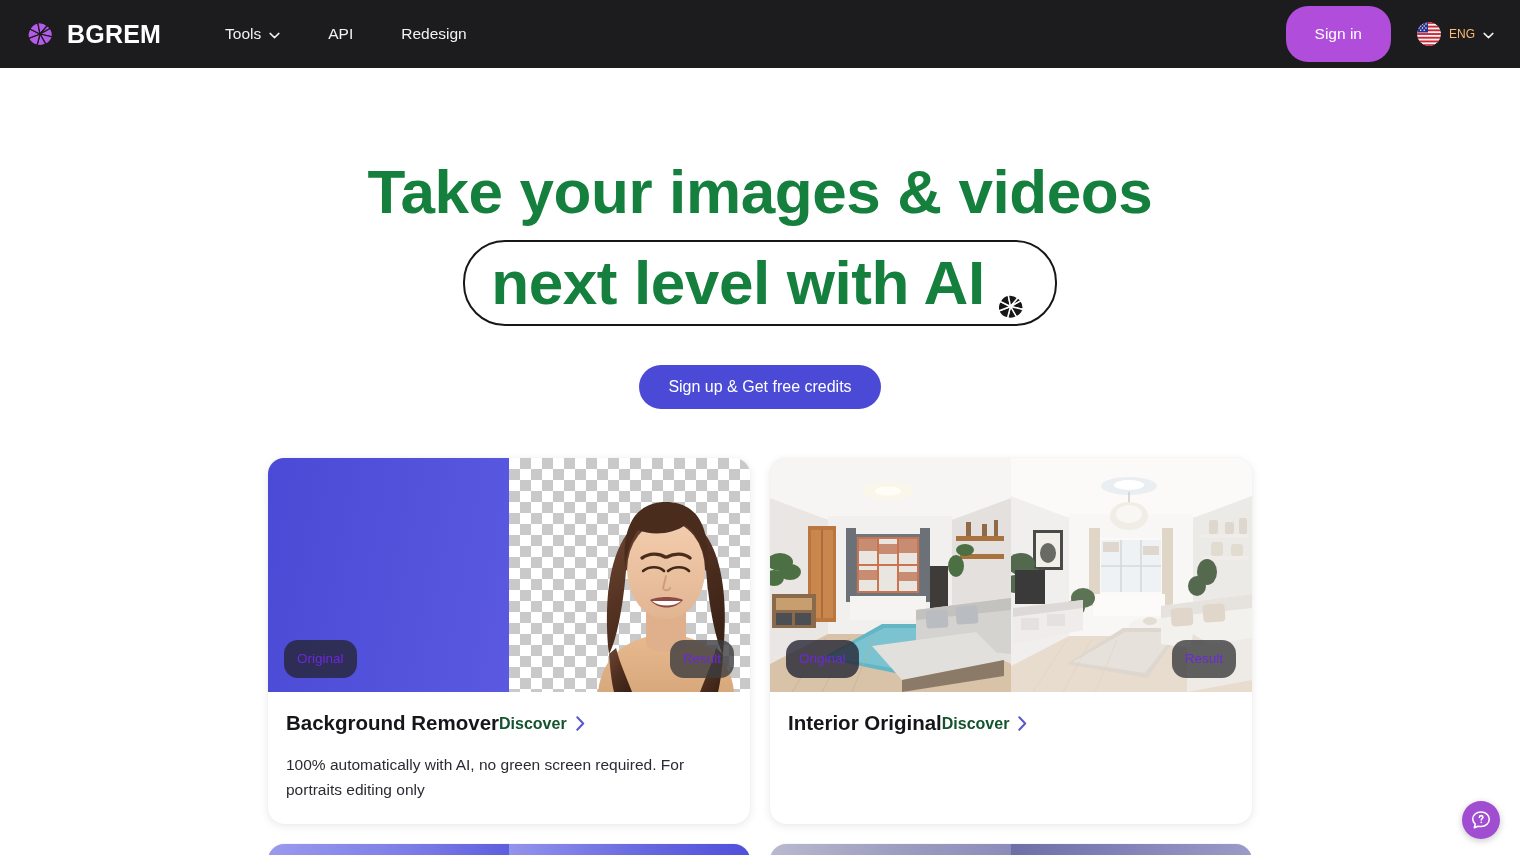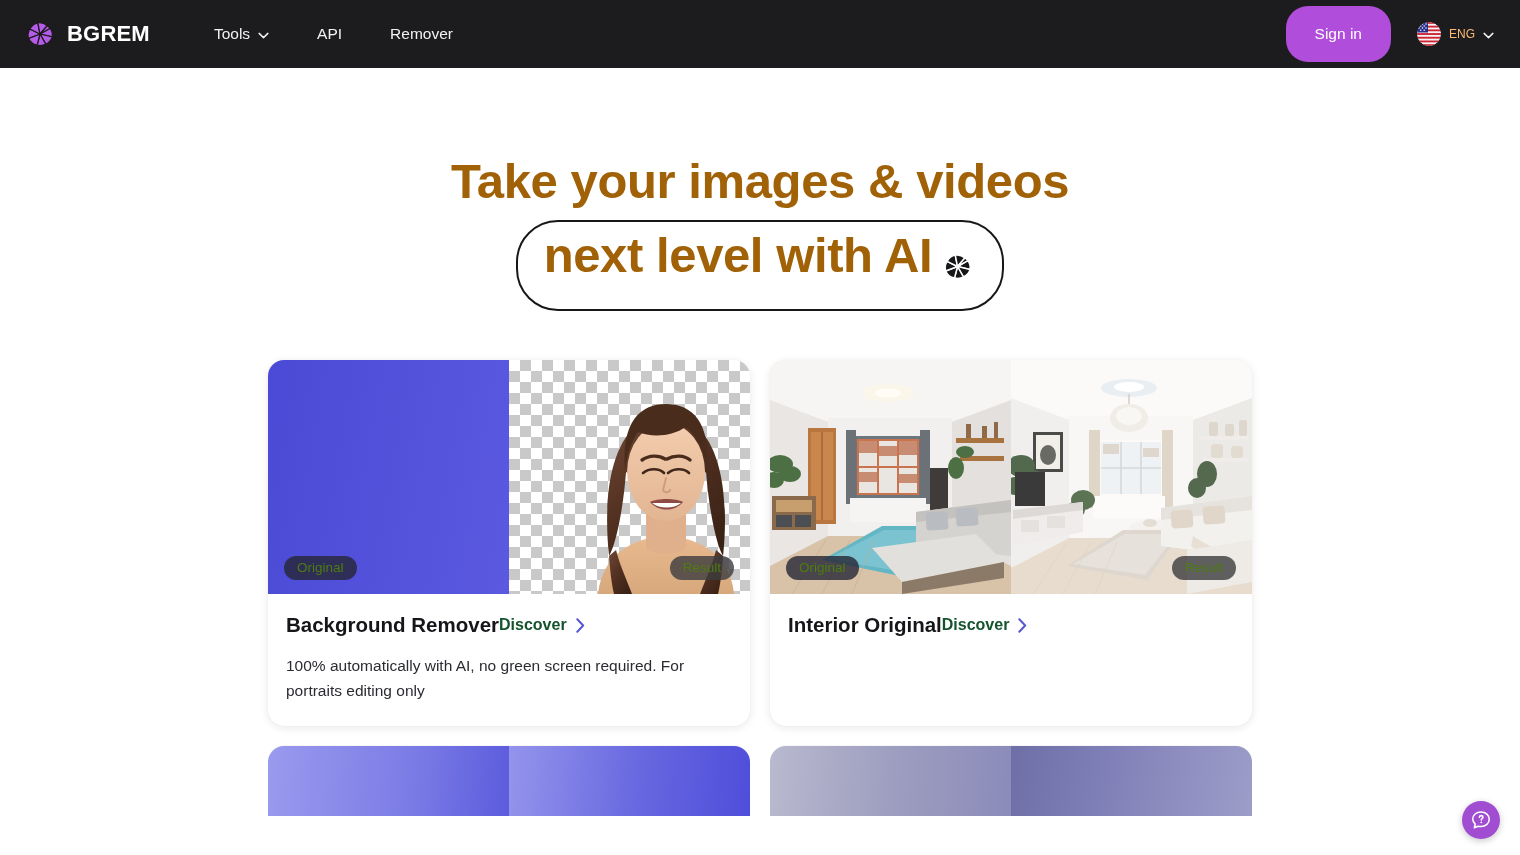--- a/index.html
+++ b/index.html
@@ -32,21 +32,21 @@
   .brand {
     display: flex;
     align-items: center;
     gap: 9px;
     cursor: pointer;
     margin-right: 40px;
   }
   .brand-mark { width: 36px; height: 36px; display: block; flex: none; }
   .brand-name {
     color: #ffffff;
-    font-size: 22px;
+    font-size: 25px;
     font-weight: 700;
     letter-spacing: 0.2px;
     line-height: 1;
   }
 
   .nav {
     display: flex;
     align-items: center;
     gap: 0px;
   }
@@ -97,40 +97,40 @@
   .lang-label { color: #fdba74; font-size: 12px; }
   .flag { width: 24px; height: 24px; border-radius: 50%; overflow: hidden; flex: none; display:block; }
 
   
   .hero {
     text-align: center;
     padding-top: 76px;
   }
 
   .hero-title {
-    font-size: 49px;
+    font-size: 62px;
     font-weight: 700;
     line-height: 1.55;
-    color: #a16207;
+    color: #15803d;
     letter-spacing: -0.4px;
   }
   .hero-line2 {
     display: flex;
     align-items: center;
     justify-content: center;
     gap: 0;
   }
   .hero-pre { padding-right: 14px; }
   .hero-pill {
     display: inline-flex;
     align-items: center;
     gap: 7px;
     border: 2.5px solid #17171a;
     border-radius: 42px;
-    padding: 4px 26px 24px 26px;
+    padding: 4px 26px 4px 26px;
     line-height: 1.2;
   }
   .hero-pill .ap { width: 37px; height: 37px; display: block; position: relative; top: 2px; }
 
   .hero-sub {
     margin-top: 18px;
     font-size: 16.5px;
     color: #22222a;
     line-height: 1.4;
   }
@@ -174,23 +174,23 @@
     height: 234px;
     display: flex;
     overflow: hidden;
   }
   .half { width: 50%; height: 100%; position: relative; overflow: hidden; }
 
   .badge {
     position: absolute;
     bottom: 14px;
     font-size: 13.5px;
-    color: #4d7c0f;
+    color: #6d28d9;
     border-radius: 14px;
-    padding: 4px 13px;
+    padding: 11px 13px;
     line-height: 1.2;
     white-space: nowrap;
   }
   .badge-original { left: 16px; background: rgba(38,38,52,0.80); }
   .badge-result  { right: 16px; background: rgba(60,60,62,0.80); }
 
   .card-body { padding: 18px 18px 22px 18px; }
   .card-head {
     display: flex;
     align-items: center;
@@ -313,21 +313,21 @@
       <span class="chev">
         <svg viewBox="0 0 12 8" width="11" height="7">
             <path d="M1 1.6 L6 6.4 L11 1.6" fill="none" stroke="#f0f0f0" stroke-width="1.7" stroke-linecap="round" stroke-linejoin="round"></path>
           </svg>
       </span>
     </div>
     <div class="nav-item">
       <span>API</span>
     </div>
     <div class="nav-item">
-      <span>Remover</span>
+      <span>Redesign</span>
     </div>
   </nav>
 
   <div class="header-right">
     <button class="signin-btn">Sign in</button>
 
     <div class="lang">
       <span class="flag">
         <svg viewBox="0 0 24 24" width="24" height="24" aria-hidden="true">
           <defs>
@@ -390,20 +390,21 @@
               <path d="M50 50 L44 19 A32 32 0 0 1 70 27 Z"></path>
               <path d="M50 50 L70 27 A32 32 0 0 1 78 34 Z"></path>
             </g>
           </svg>
         </span>
       </span>
     </div>
   </h1>
 
 
+  <button class="cta">Sign up &amp; Get free credits</button>
 </section>
 
 <section class="grid">
 
   <article class="card">
     <div class="card-media">
       <div class="half bgblue"></div>
       <div class="half checker"></div>
 
       <svg class="portrait" viewBox="0 0 240 234" preserveAspectRatio="xMidYMax meet">

